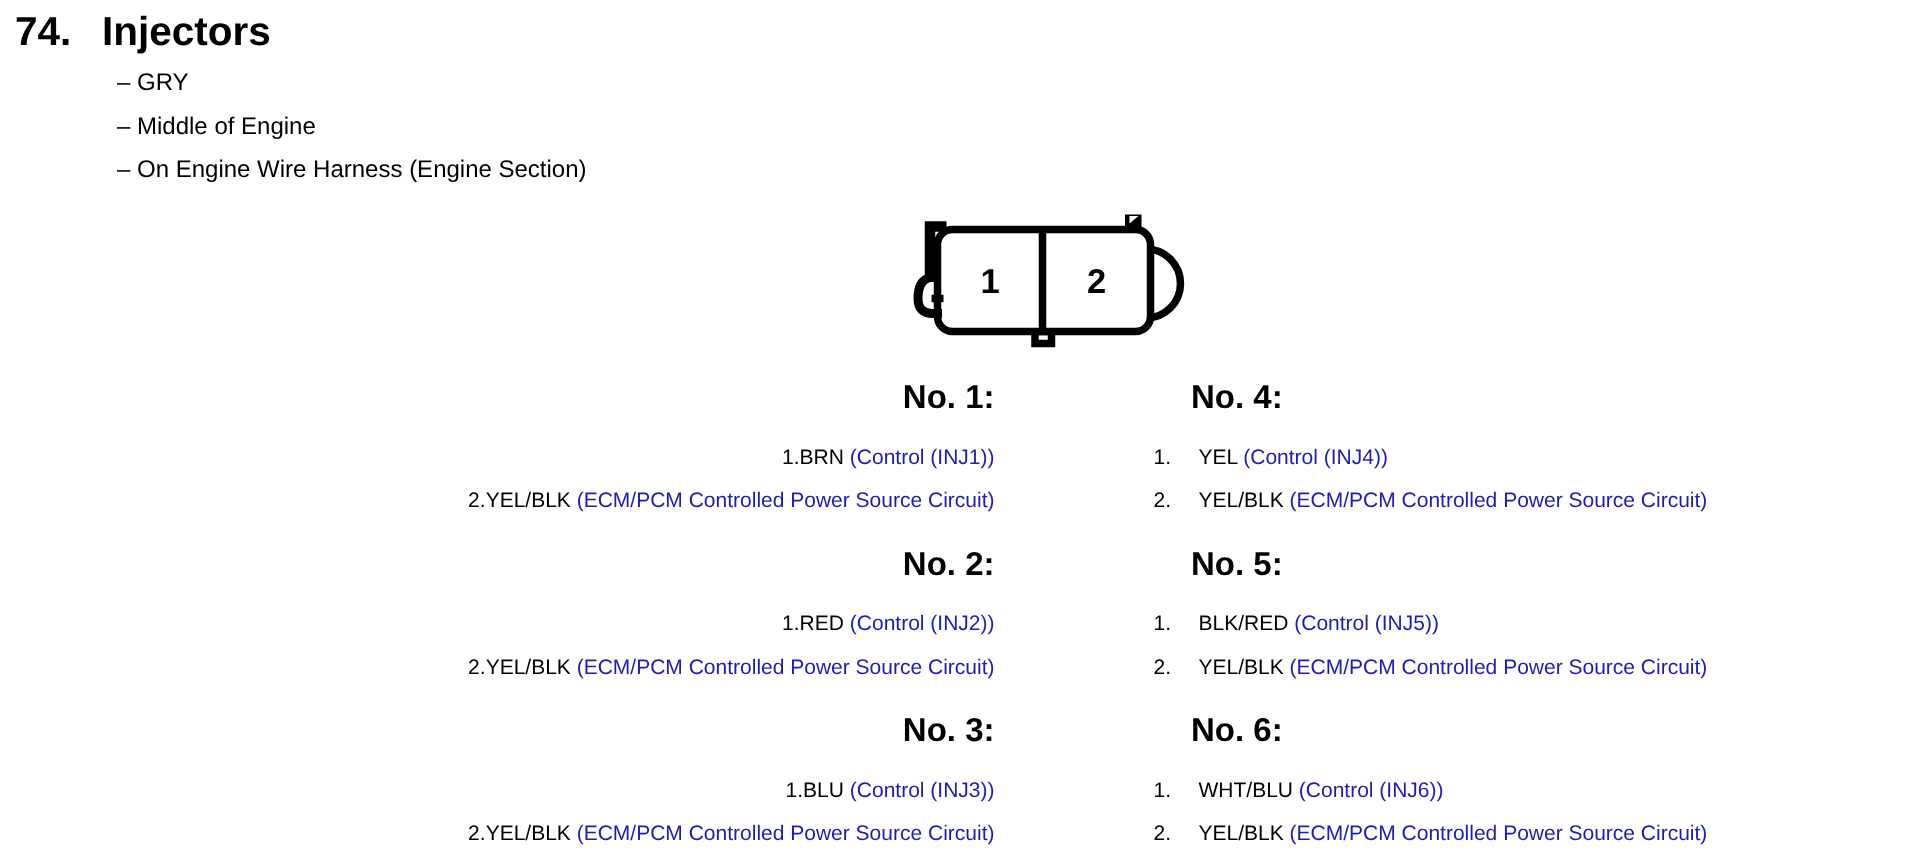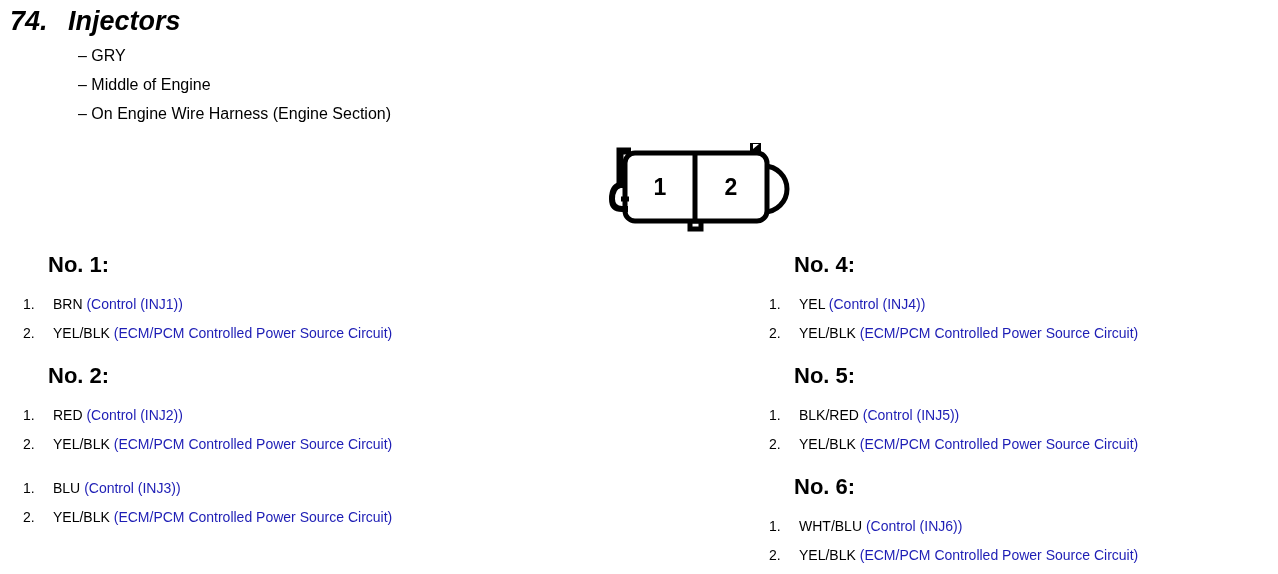--- a/index.html
+++ b/index.html
@@ -14,21 +14,20 @@
   }
   
   .title-row {
     position: absolute;
     left: 10px;
     top: 7px;
     font-size: 27px;
     font-weight: bold;
     line-height: 28px;
     white-space: nowrap;
-    font-style: italic;
   }
   .item-number { display: inline-block; width: 58px; }
   
   .attr-list {
     position: absolute;
     left: 78px;
     top: 41px;
     font-size: 16px;
     line-height: 29px;
     white-space: nowrap;
@@ -41,21 +40,21 @@
     width: 200px;
     height: 100px;
   }
   .connector svg text {
     font-family: "Liberation Sans", sans-serif;
     font-weight: bold;
     font-size: 23px;
   }
   
   .sec { position: absolute; white-space: nowrap; }
-  .col-left  { left: 23px;  width: 640px; }
+  .col-left  { left: 23px;  width: 640px; text-align: right; }
   .col-right { left: 742px; width: 536px; margin-left: 27px; }
   .row-a { top: 252px; }
   .row-b { top: 363px; }
   .row-c { top: 474px; }
   .sec-heading {
     margin-left: 25px;
     font-size: 22px;
     font-weight: bold;
     line-height: 26px;
     margin-bottom: 12px;
@@ -117,20 +116,21 @@
     <div class="sec-heading">No. 2:</div>
     <div class="pin-line">
       <span class="pin-num">1.</span><span class="wire">RED</span> <span class="circuit">(Control (INJ2))</span>
     </div>
     <div class="pin-line">
       <span class="pin-num">2.</span><span class="wire">YEL/BLK</span> <span class="circuit">(ECM/PCM Controlled Power Source Circuit)</span>
     </div>
   </div>
 
   <div class="sec col-left row-c">
+    <div class="sec-heading">No. 3:</div>
     <div class="pin-line">
       <span class="pin-num">1.</span><span class="wire">BLU</span> <span class="circuit">(Control (INJ3))</span>
     </div>
     <div class="pin-line">
       <span class="pin-num">2.</span><span class="wire">YEL/BLK</span> <span class="circuit">(ECM/PCM Controlled Power Source Circuit)</span>
     </div>
   </div>
 
   <div class="sec col-right row-a">
     <div class="sec-heading">No. 4:</div>

